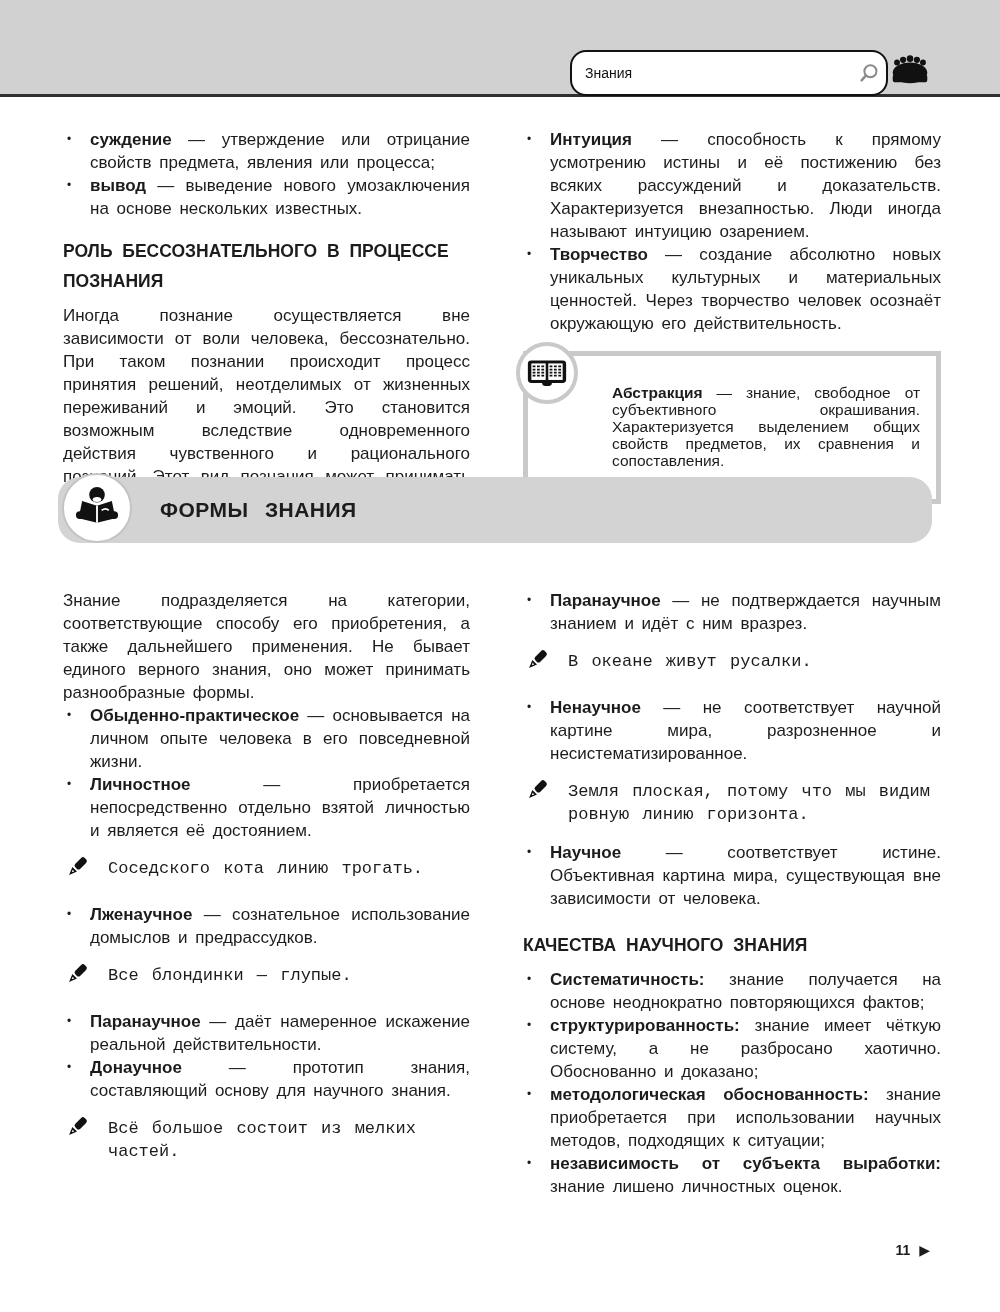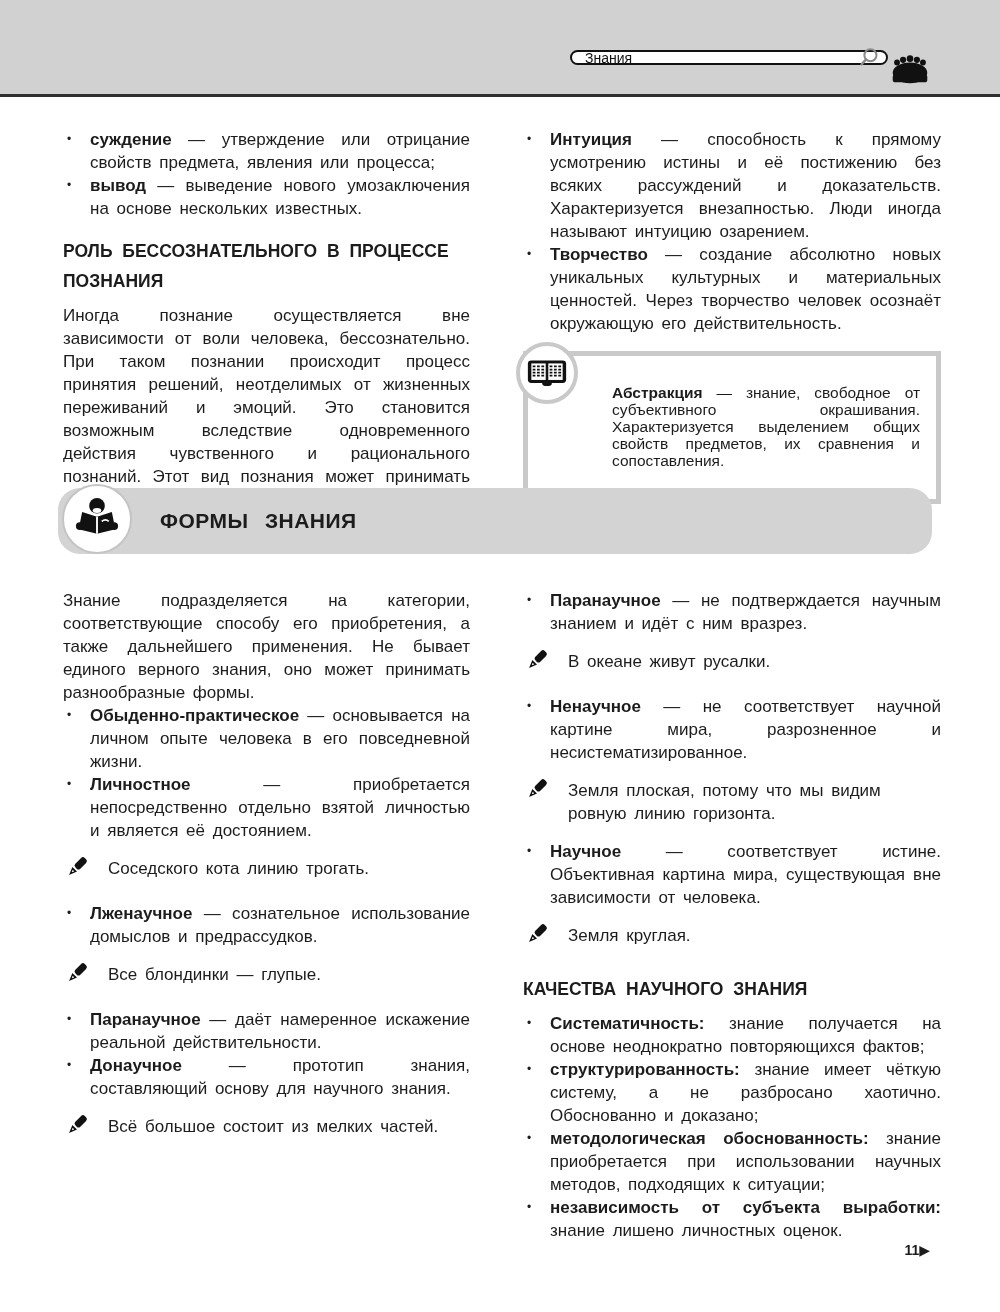--- a/index.html
+++ b/index.html
@@ -9,60 +9,60 @@
     --callout-border:#c9c9c9;
     --text:#1c1c1c;
     --icon-gray:#8a8a8a;
   }
   html,body{margin:0;padding:0;background:#fff;}
   .page{position:relative;width:1000px;height:1312px;background:#fff;overflow:hidden;
         font-family:"Liberation Sans",sans-serif;color:var(--text);}
   
   .header{position:absolute;left:0;top:0;width:1000px;height:97px;background:var(--header-bg);
           border-bottom:3px solid var(--band-border);box-sizing:border-box;}
-  .search-pill{position:absolute;left:570px;top:50px;width:318px;height:15px;background:#fff;
+  .search-pill{position:absolute;left:570px;top:50px;width:318px;height:46px;background:#fff;
                border:2.5px solid #111;border-radius:16px;display:flex;align-items:center;
                padding:0 6px 0 13px;box-sizing:border-box;}
   .search-text{flex:1;font-size:14px;color:#111;}
   .mag{flex:0 0 auto;display:block;}
   .crowd{position:absolute;left:891px;top:52px;width:38px;height:33px;}
   
   .col{position:absolute;font-size:17px;line-height:23px;text-align:justify;word-spacing:3px;}
   #c1{left:63px;top:128px;width:407px;}
   #c2{left:523px;top:128px;width:418px;}
   #c3{left:63px;top:589px;width:407px;}
   #c4{left:523px;top:589px;width:418px;}
   .item{position:relative;padding-left:27px;}
   .blt{position:absolute;left:4px;top:0px;font-size:12px;}
   .term{font-weight:bold;}
   .head{font-size:17.5px;font-weight:bold;margin:16px 0 8px 0;text-align:left;
         word-spacing:5px;line-height:30px;}
   .para{margin:0;}
   
-  .example{display:flex;align-items:flex-start;margin:15px 0;}
+  .example{display:flex;align-items:flex-start;margin:15px 0;font-family:Liberation Mono, monospace;}
   .penbox{flex:0 0 30px;margin-right:15px;margin-top:-4px;}
   .ex-text{flex:1;text-align:left;}
   
   .callout{position:relative;margin-top:16px;border:5px solid var(--callout-border);
            padding:28px 16px 30px 84px;}
   .callout-circle{position:absolute;left:-12px;top:-14px;width:54px;height:54px;border-radius:50%;
                   background:#fff;border:4px solid var(--callout-border);
                   display:flex;align-items:center;justify-content:center;}
   .callout-text{font-size:15.5px;line-height:17px;text-align:justify;word-spacing:2px;}
   
-  .banner{position:absolute;left:58px;top:488px;width:874px;height:66px;
+  .banner{position:absolute;left:58px;top:477px;width:874px;height:66px;
           background:var(--banner-bg);border-radius:22px;}
   .banner-circle{position:absolute;left:4px;top:-4px;width:70px;height:70px;border-radius:50%;
                  background:#fff;border:2px solid #c4c4c4;box-sizing:border-box;
                  display:flex;align-items:center;justify-content:center;}
   .banner-title{position:absolute;left:102px;top:50%;transform:translateY(-50%);
                 font-weight:bold;font-size:21px;word-spacing:10px;letter-spacing:0.5px;}
   
   .pagination{position:absolute;left:0;top:1242px;width:930px;display:flex;
-              justify-content:flex-end;align-items:center;text-align:center;}
+              justify-content:flex-end;align-items:center;gap:9px;text-align:center;}
   .page-num{font-size:14px;font-weight:bold;}
   .page-arrow{font-size:14px;line-height:14px;}
 </style>
 </head>
 <body>
 
 <div class="page">
 
   <div class="header">
     <div class="search-pill">
@@ -262,30 +262,20 @@
           </svg></span>
       <div class="ex-text">Земля плоская, потому что мы видим ровную линию горизонта.</div>
     </div>
 
     <div class="item">
       <span class="blt">•</span>
       <span class="term">Научное</span>
       <span>—</span>
       <span>соответствует истине. Объективная картина мира, существующая вне зависимости от человека.</span>
     </div>
-    <div class="example">
-      <span class="penbox"><svg viewBox="0 0 24 24" width="28" height="28">
-            <g transform="rotate(45 12 12)">
-              <rect x="9" y="1.8" width="6" height="11.4" rx="2.2" fill="#111"></rect>
-              <path d="M9.2 14.8 L14.8 14.8 L12 21.6 Z" fill="#111"></path>
-              <circle cx="12" cy="17" r="0.8" fill="#fff"></circle>
-            </g>
-          </svg></span>
-      <div class="ex-text">Земля круглая.</div>
-    </div>
 
     <h3 class="head" style="margin-top:20px;">КАЧЕСТВА НАУЧНОГО ЗНАНИЯ</h3>
 
     <div class="item">
       <span class="blt">•</span>
       <span class="term">Систематичность:</span>
       <span>знание получается на основе неоднократно повторяющихся фактов;</span>
     </div>
     <div class="item">
       <span class="blt">•</span>

